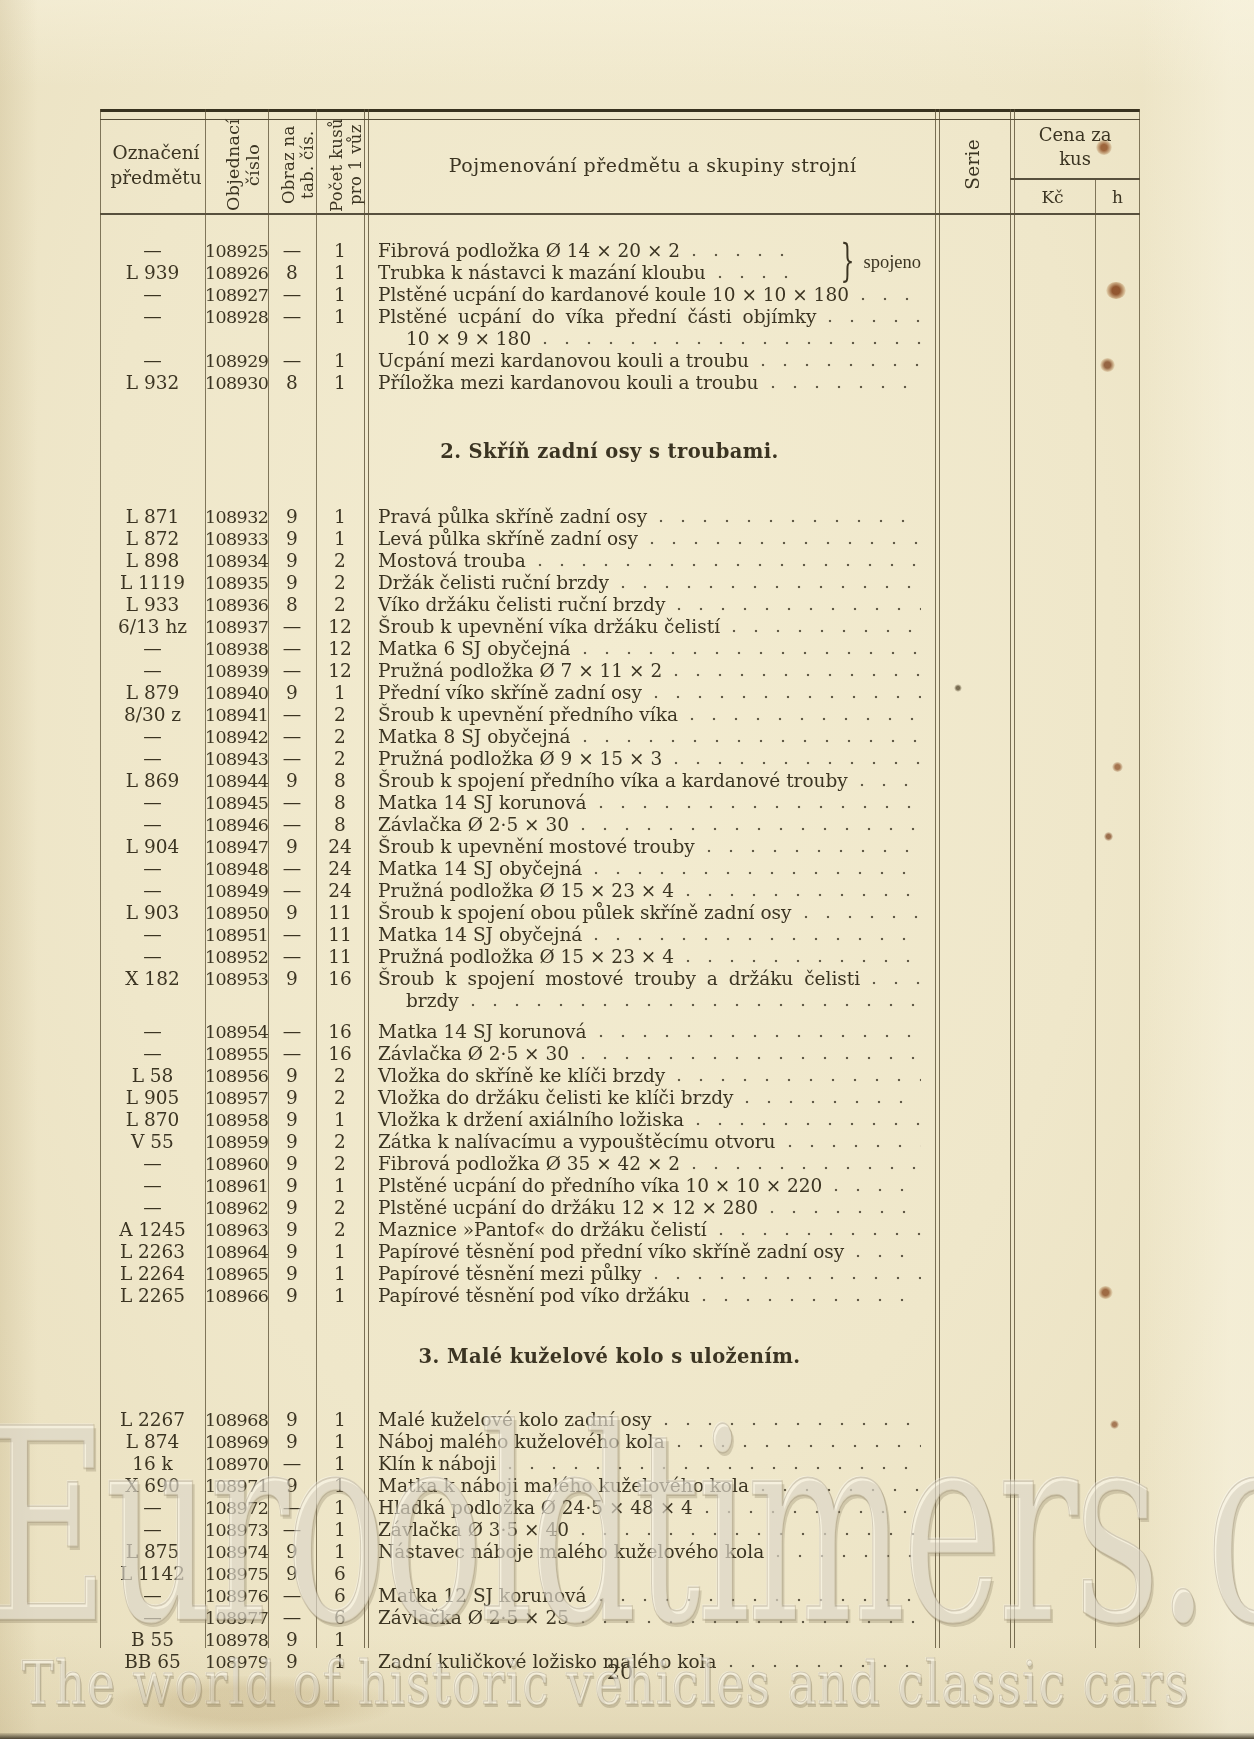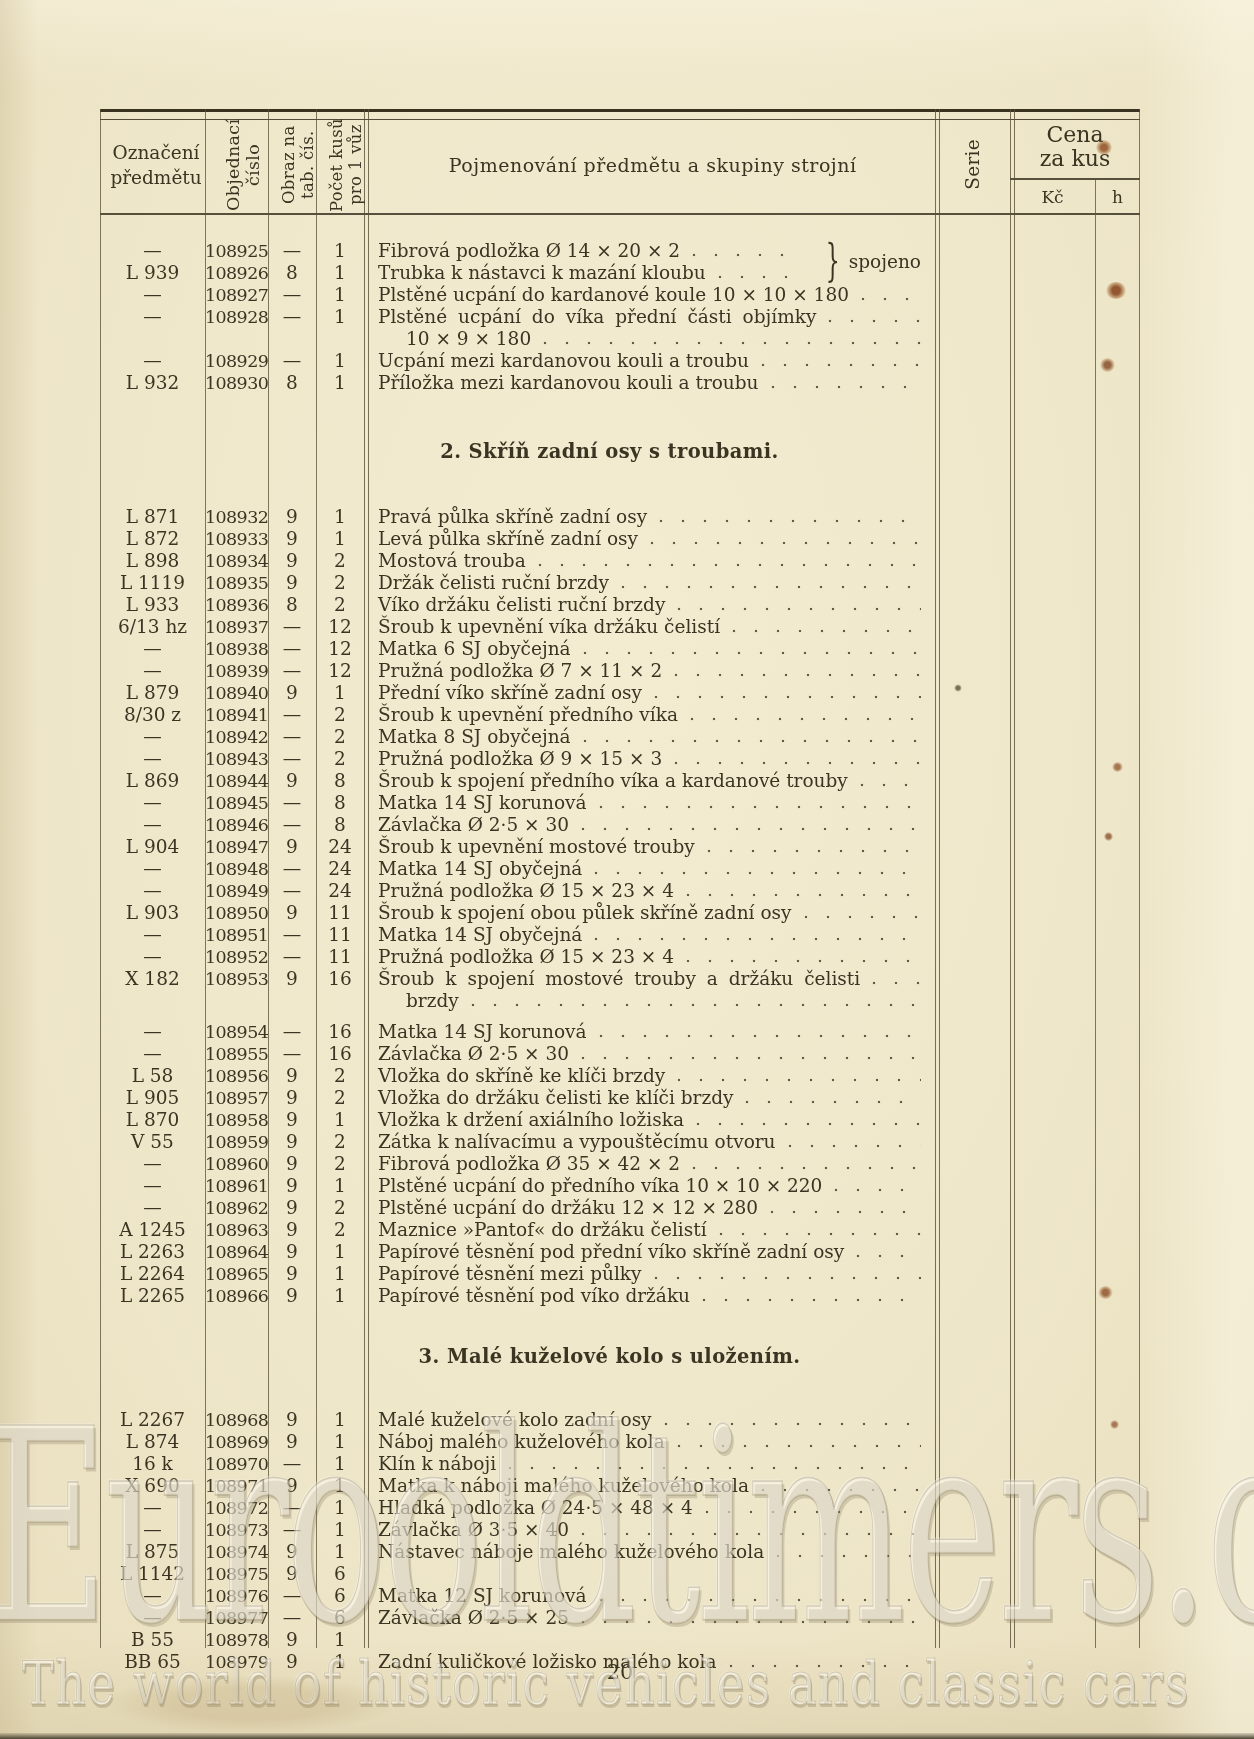--- a/index.html
+++ b/index.html
@@ -28,21 +28,21 @@
   .th{display:flex;align-items:center;justify-content:center;text-align:center;}
   .th .rot{writing-mode:vertical-rl;transform:rotate(180deg);line-height:20px;
     max-height:94px;font-size:17.5px;letter-spacing:.3px;}
   .th.h-ozn{width:105px;font-size:18.5px;line-height:25px;padding:0 4px;}
   .th.h-obj{width:63px;} .th.h-obr{width:48px;} .th.h-poc{width:48px;}
   .th.h-obr .rot,.th.h-poc .rot{font-size:16.5px;line-height:19px;}
   .th.h-poj{width:571px;font-size:19px;letter-spacing:.5px;}
   .th.h-ser{width:75px;} .th.h-ser .rot{font-size:18.5px;}
   .th.h-cena{width:130px;display:flex;flex-direction:column;align-items:stretch;justify-content:flex-start;}
   .cena-title{height:62px;display:flex;align-items:center;justify-content:center;
-    text-align:center;font-size:22px;line-height:24px;padding:0 24px;}
+    text-align:center;font-size:18px;line-height:24px;padding:0 24px;}
   .cena-sub{border-top:2px solid rgba(60,53,36,.85);flex:1;display:flex;justify-content:center;}
   .cena-sub .kc{width:85px;text-align:center;font-size:17px;padding-top:7px;}
   .cena-sub .hh{width:45px;text-align:center;font-size:17px;padding-top:7px;}
   
   .tbody{position:absolute;top:104px;left:0;width:1040px;height:1435px;padding-top:27px;box-sizing:border-box;}
   .row{display:flex;align-items:flex-start;line-height:22px;font-size:18.5px;}
   .row.gap{margin-top:9px;}
   .cell{flex:0 0 auto;}
   .c1{width:105px;text-align:center;}
   .c2{width:63px;text-align:right;font-size:17.5px;letter-spacing:-.6px;}
@@ -54,21 +54,21 @@
   .line .nm{white-space:nowrap;}
   .line.l2{padding-left:28px;}
   .row.two .line .nm{word-spacing:5px;}
   .row.two .line.l2 .nm{word-spacing:normal;}
   .dots{flex:1 1 auto;min-width:10px;align-self:flex-end;height:6px;margin:0 2px 4px 12px;
     background-image:radial-gradient(circle at 2px 3px, rgba(62,55,38,.8) 1.3px, rgba(0,0,0,0) 1.6px);
     background-size:22px 6px;background-repeat:repeat-x;}
   .dots.short{margin-right:128px;}
   .join-note{position:absolute;right:14px;top:0;height:44px;display:flex;align-items:center;}
   .join-note .brace{font-size:22px;transform:scaleY(2.05);display:inline-block;margin-right:9px;}
-  .join-note .jt{font-size:18.5px;}
+  .join-note .jt{font-size:18.5px;font-family:Liberation Serif, serif;}
   .b-heading{height:26px;}
   .b-heading.h2x{margin:46px 0 40px;}
   .b-heading.h3x{margin:38px 0 38px;}
   .b-heading span{display:block;margin-left:224px;width:571px;text-align:center;
     font-weight:700;font-size:19.5px;letter-spacing:.4px;}
   
   .pageno{position:absolute;top:1660px;left:100px;width:1040px;text-align:center;font-size:21px;}
   .wm1{position:absolute;top:1372px;left:-14px;white-space:nowrap;pointer-events:none;
     font-size:165px;letter-spacing:-4px;transform:scale(1.02,1.62);transform-origin:left top;
     color:rgba(246,241,226,.38);

